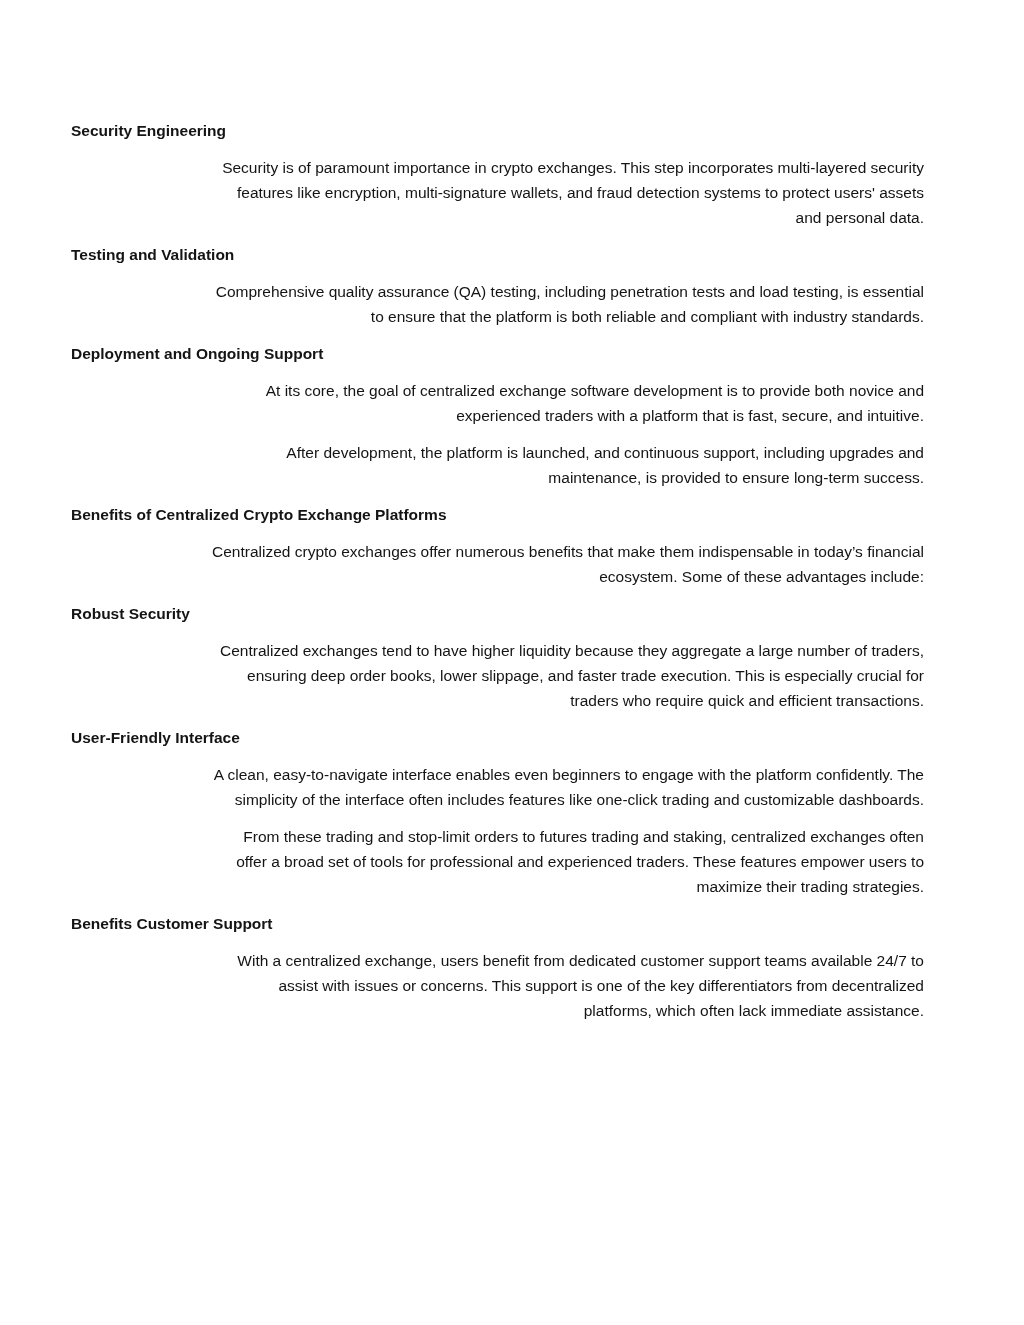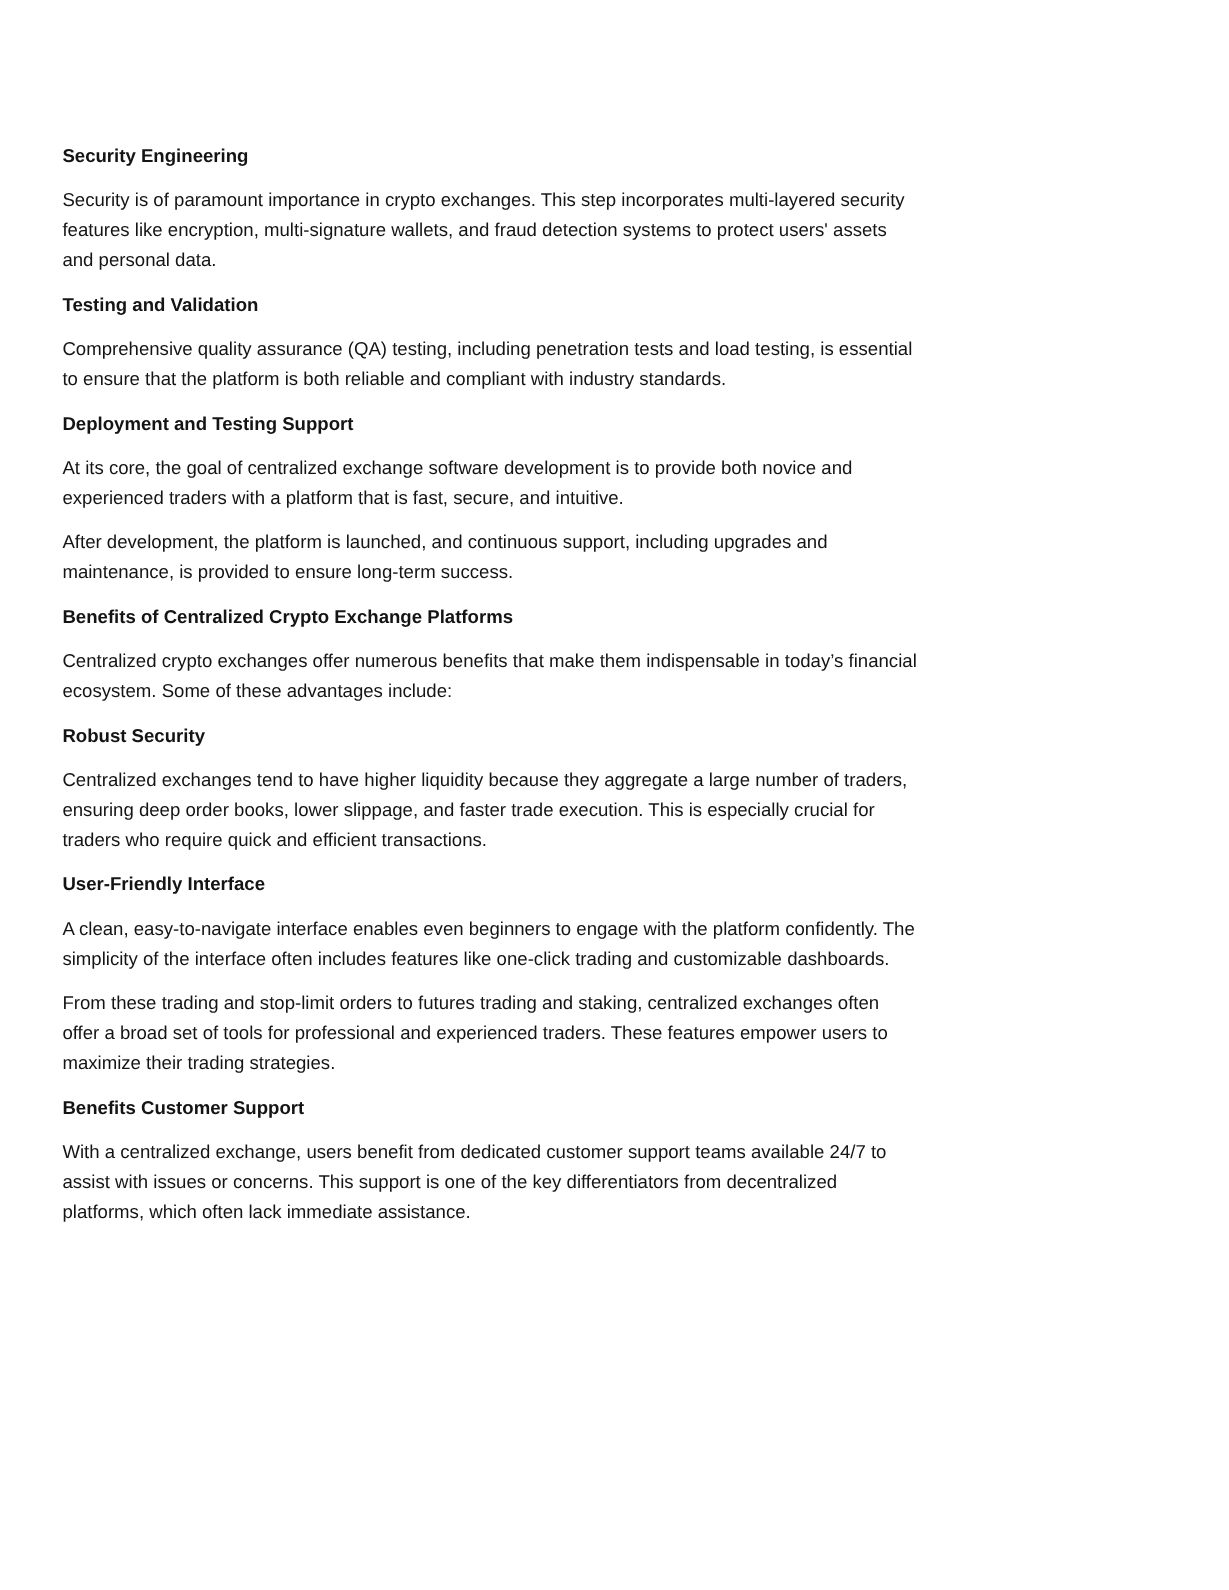--- a/index.html
+++ b/index.html
@@ -11,53 +11,54 @@
     width: 1024px;
     height: 1325px;
     overflow: hidden;
     font-family: "Liberation Sans", "DejaVu Sans", sans-serif;
     color: #141414;
   }
   .page {
     box-sizing: border-box;
     width: 1024px;
     height: 1325px;
-    padding: 118px 100px 40px 52px;
+    padding: 118px 100px 40px 71px;
     background: #ffffff;
   }
   .doc-heading {
     font-size: 15.5px;
     font-weight: bold;
     line-height: 25px;
     margin: 0 0 12px 0;
     white-space: pre;
   }
   .doc-paragraph {
     font-size: 15.5px;
     font-weight: normal;
     line-height: 25px;
     margin: 0 0 12px 0;
     white-space: pre;
+    text-align: right;
   }
 </style>
 </head>
 <body>
 
 <div class="page">
 
   <h2 class="doc-heading">Security Engineering</h2>
   <p class="doc-paragraph">Security is of paramount importance in crypto exchanges. This step incorporates multi-layered security
 features like encryption, multi-signature wallets, and fraud detection systems to protect users' assets
 and personal data.</p>
 
   <h2 class="doc-heading">Testing and Validation</h2>
   <p class="doc-paragraph">Comprehensive quality assurance (QA) testing, including penetration tests and load testing, is essential
 to ensure that the platform is both reliable and compliant with industry standards.</p>
 
-  <h2 class="doc-heading">Deployment and Testing Support</h2>
+  <h2 class="doc-heading">Deployment and Ongoing Support</h2>
   <p class="doc-paragraph">At its core, the goal of centralized exchange software development is to provide both novice and
 experienced traders with a platform that is fast, secure, and intuitive.</p>
 
   <p class="doc-paragraph">After development, the platform is launched, and continuous support, including upgrades and
 maintenance, is provided to ensure long-term success.</p>
 
   <h2 class="doc-heading">Benefits of Centralized Crypto Exchange Platforms</h2>
   <p class="doc-paragraph">Centralized crypto exchanges offer numerous benefits that make them indispensable in today’s financial
 ecosystem. Some of these advantages include:</p>
 

